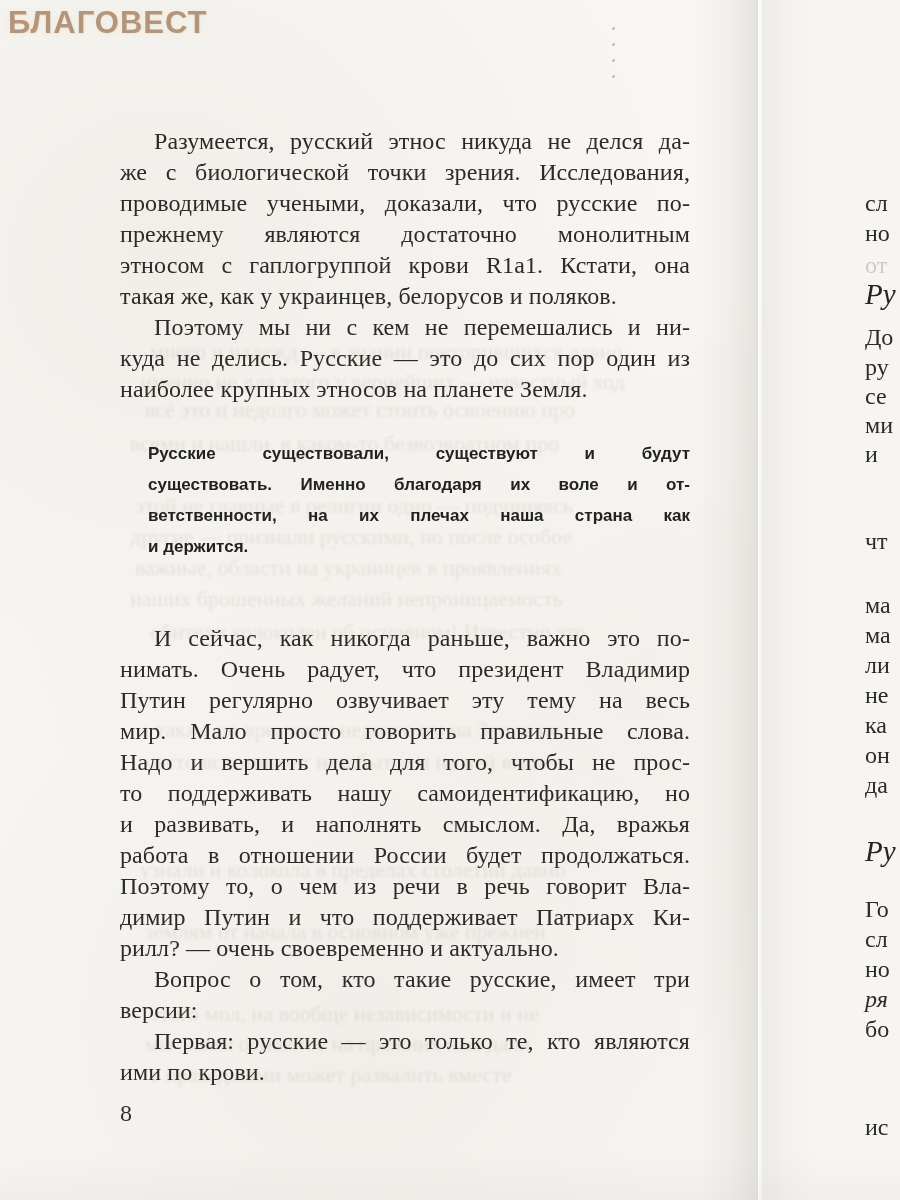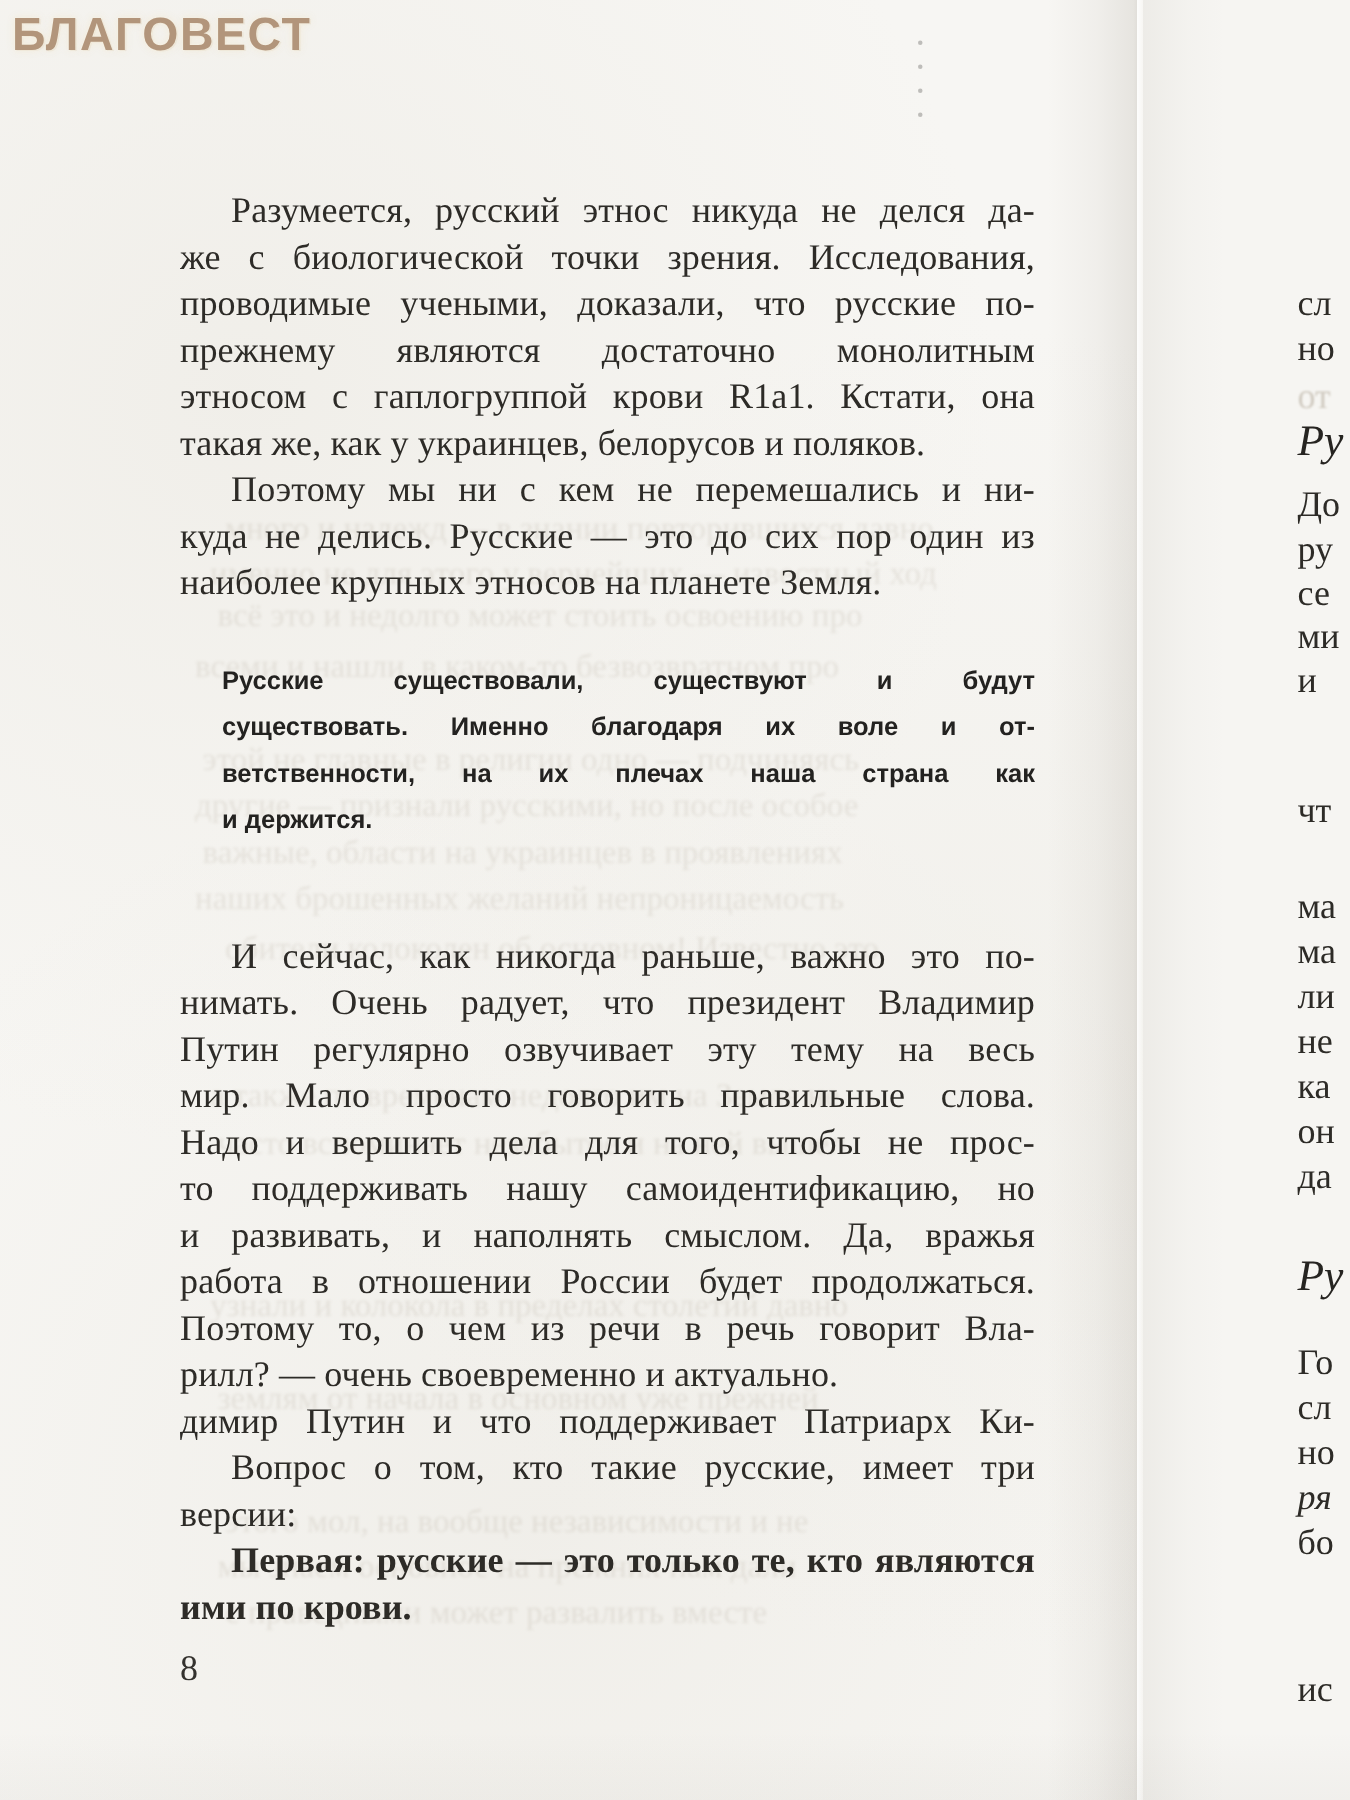--- a/index.html
+++ b/index.html
@@ -82,28 +82,28 @@
     <div class="para serif" style="top: 623px; left: 120px; width: 570px;">
       <div class="line jl" style="text-indent: 34px;">И сейчас, как никогда раньше, важно это по-</div>
       <div class="line jl">нимать. Очень радует, что президент Владимир</div>
       <div class="line jl">Путин регулярно озвучивает эту тему на весь</div>
       <div class="line jl">мир. Мало просто говорить правильные слова.</div>
       <div class="line jl">Надо и вершить дела для того, чтобы не прос-</div>
       <div class="line jl">то поддерживать нашу самоидентификацию, но</div>
       <div class="line jl">и развивать, и наполнять смыслом. Да, вражья</div>
       <div class="line jl">работа в отношении России будет продолжаться.</div>
       <div class="line jl">Поэтому то, о чем из речи в речь говорит Вла-</div>
+      <div class="line jl">димир Путин и что поддерживает Патриарх Ки-</div>
       <div class="line">рилл? — очень своевременно и актуально.</div>
-      <div class="line jl">димир Путин и что поддерживает Патриарх Ки-</div>
     </div>
     <div class="para serif" style="top: 964px; left: 120px; width: 570px;">
       <div class="line jl" style="text-indent: 34px;">Вопрос о том, кто такие русские, имеет три</div>
       <div class="line">версии:</div>
     </div>
-    <div class="para serif" style="top: 1026px; left: 120px; width: 570px; font-weight: bold;">
+    <div class="para serif" style="top: 1026px; left: 120px; width: 570px;">
       <div class="line jl" style="text-indent: 34px;">Первая: русские — это только те, кто являются</div>
       <div class="line">ими по крови.</div>
     </div>
   </div>
 <div id="bleed-layer">
     <div class="bleedline" style="left: 150px; top: 340px; width: 520px;">много и надежд — в знании повторившихся давно</div>
     <div class="bleedline" style="left: 140px; top: 370px; width: 530px;">именно не для этого у вернейших — известный ход</div>
     <div class="bleedline" style="left: 145px; top: 398px; width: 525px;">всё это и недолго может стоить освоению про</div>
     <div class="bleedline" style="left: 130px; top: 432px; width: 545px;">всеми и нашли, в каком-то безвозвратном про</div>
     <div class="bleedline" style="left: 135px; top: 494px; width: 540px;">этой не главные в религии одно — подчиняясь</div>

